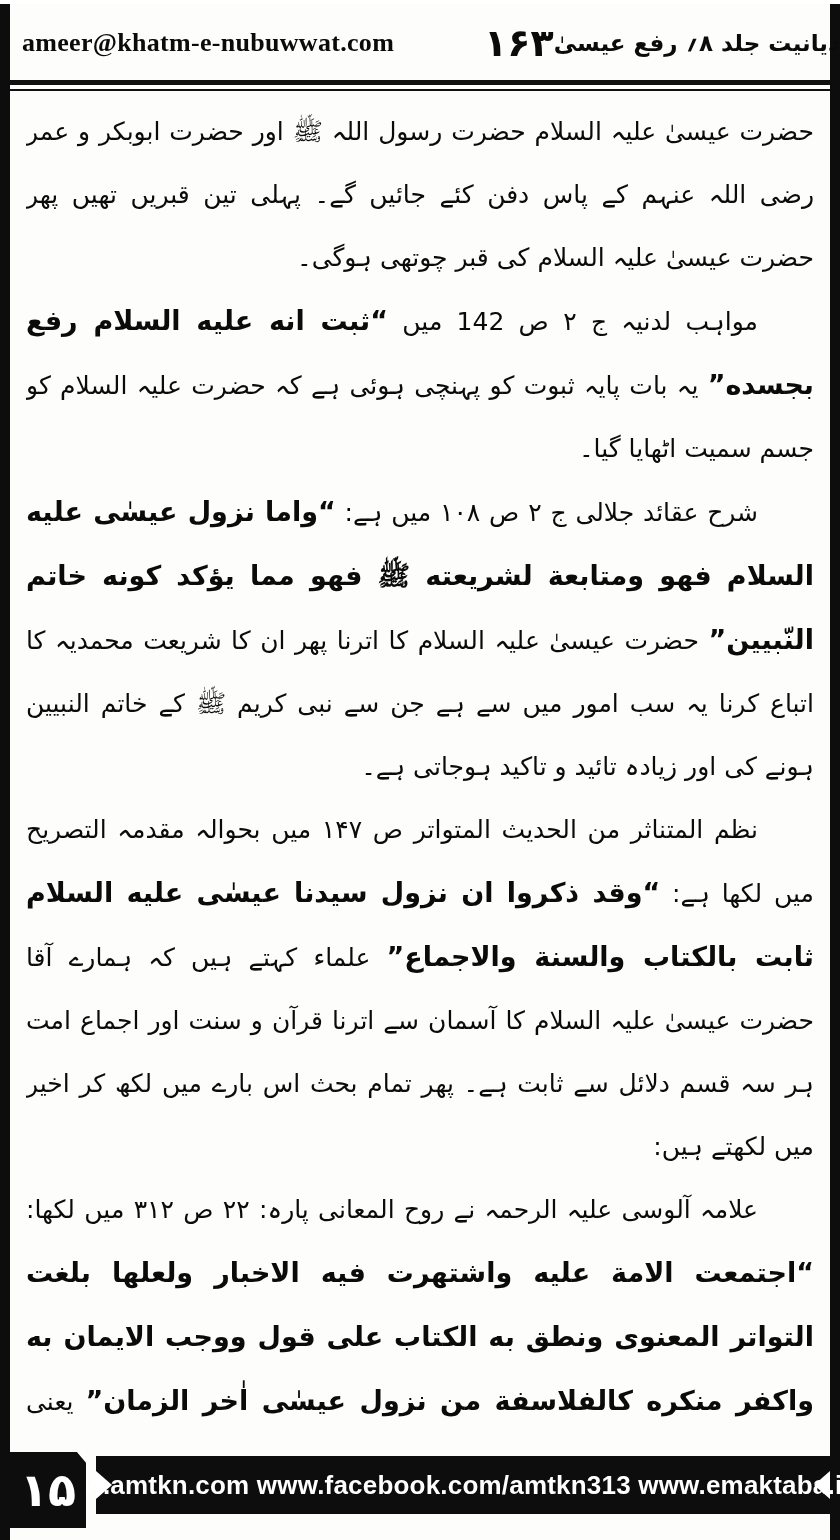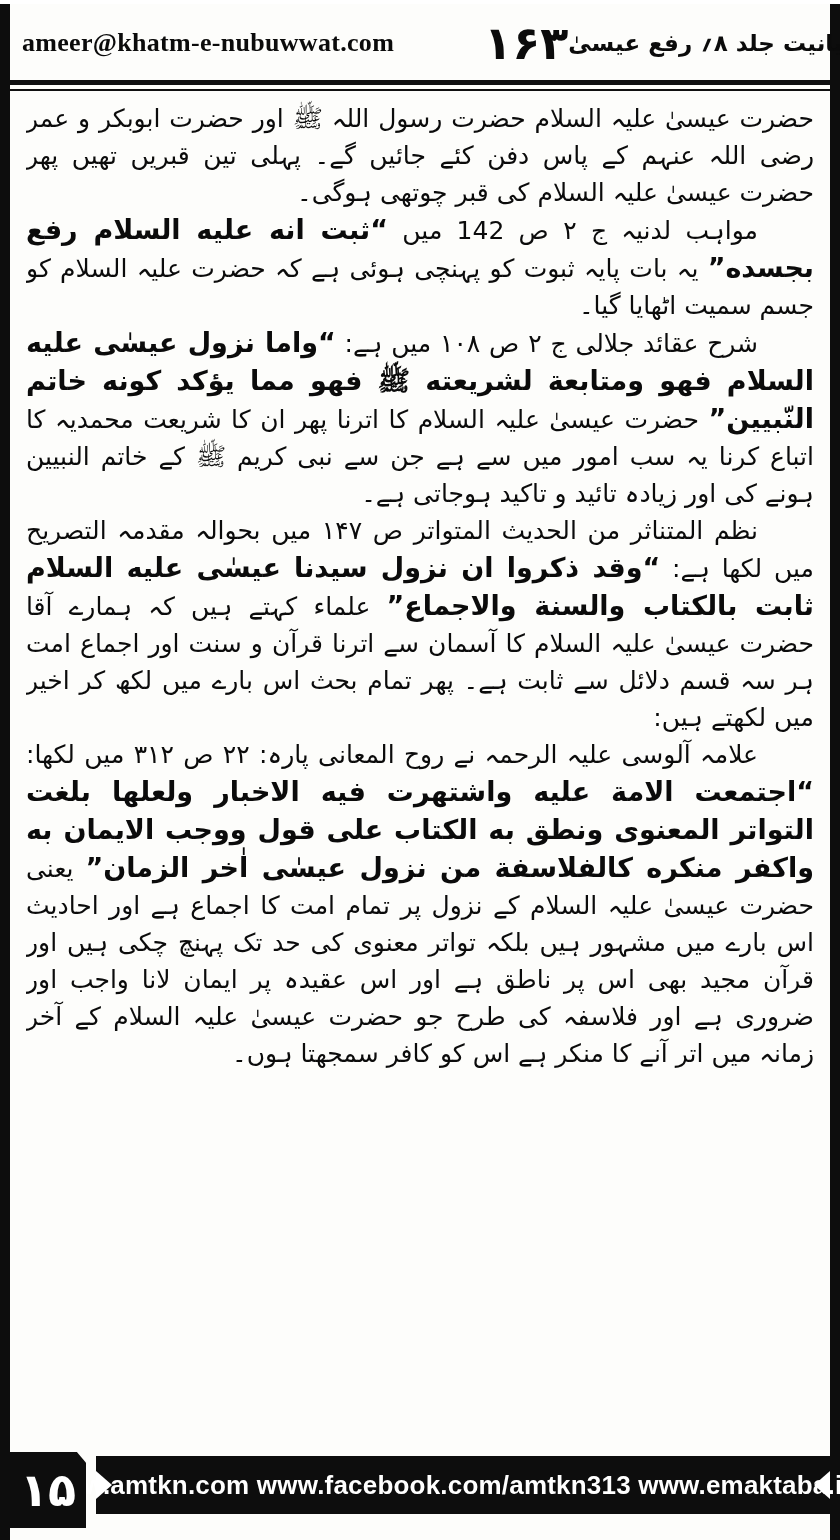--- a/index.html
+++ b/index.html
@@ -27,21 +27,21 @@
     justify-content: space-between;
   }
   .header-email {
     font-family: "Liberation Serif", serif;
     font-weight: bold;
     font-size: 26px;
     letter-spacing: 0.3px;
     white-space: nowrap;
   }
   .header-pagenum {
-    font-size: 46px;
+    font-size: 38px;
     font-weight: bold;
     direction: rtl;
     margin-left: 30px;
     margin-right: auto;
     padding-left: 60px;
   }
   .header-title {
     direction: rtl;
     font-size: 23px;
     font-weight: bold;
@@ -60,21 +60,21 @@
 
   .body-text {
     position: absolute;
     top: 96px;
     left: 26px;
     right: 26px;
     bottom: 112px;
     direction: rtl;
     text-align: justify;
     font-size: 25px;
-    line-height: 37px;
+    line-height: 63px;
     overflow: hidden;
   }
   .para { margin: 0; }
   .para.indent { text-indent: 56px; }
   .arabic-quote {
     font-weight: bold;
     font-size: 27px;
   }
 
   .footer-bar {

